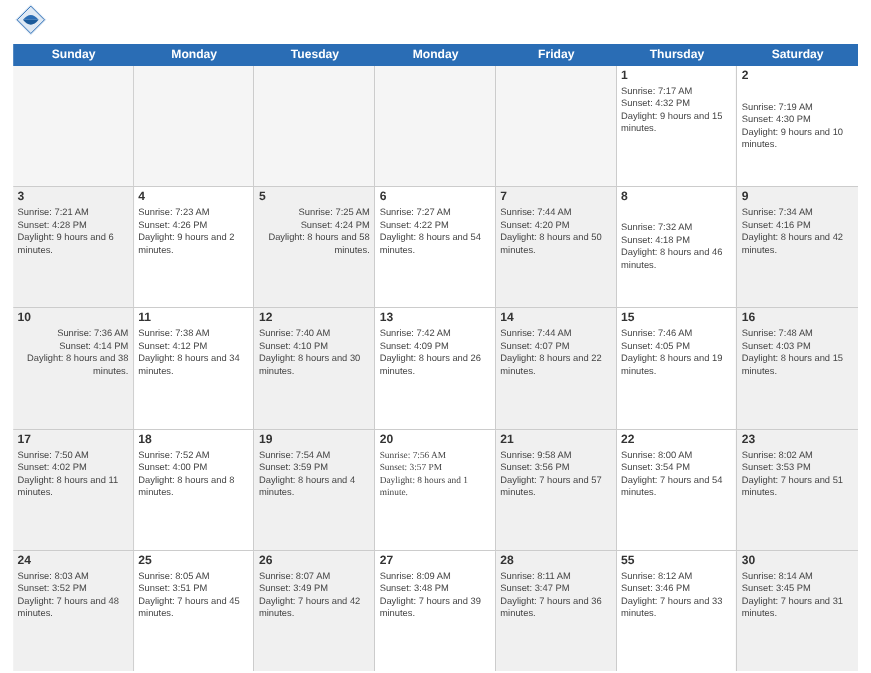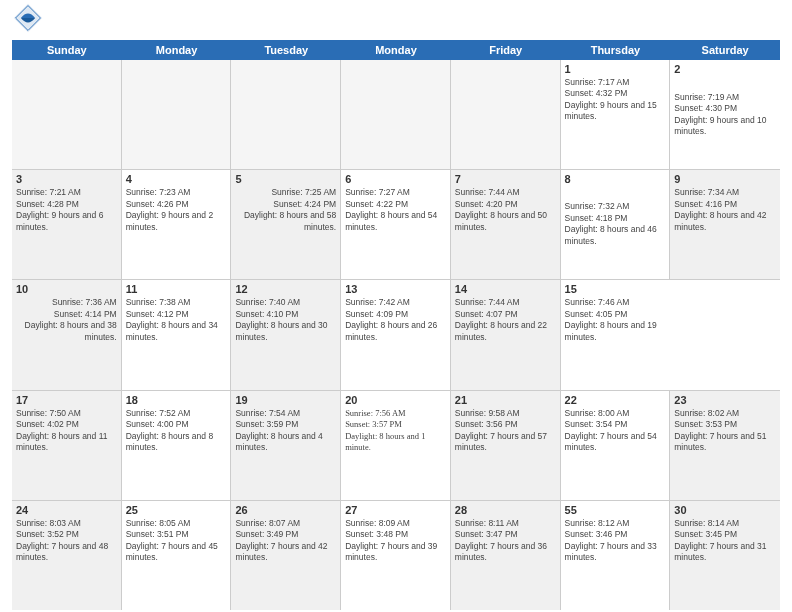--- a/index.html
+++ b/index.html
@@ -247,20 +247,26 @@
             <div class="day-info" style="white-space: pre-line;">Sunrise: 7:44 AM
 Sunset: 4:07 PM
 Daylight: 8 hours and 22 minutes.</div>
           </div>
           <div class="cal-cell">
             <div class="day-num">15</div>
             <div class="day-info" style="white-space: pre-line;">Sunrise: 7:46 AM
 Sunset: 4:05 PM
 Daylight: 8 hours and 19 minutes.</div>
           </div>
+          <div class="cal-cell shaded">
+            <div class="day-num">16</div>
+            <div class="day-info" style="white-space: pre-line;">Sunrise: 7:48 AM
+Sunset: 4:03 PM
+Daylight: 8 hours and 15 minutes.</div>
+          </div>
         </div>
         <div class="cal-row">
           <div class="cal-cell shaded">
             <div class="day-num">17</div>
             <div class="day-info" style="white-space: pre-line;">Sunrise: 7:50 AM
 Sunset: 4:02 PM
 Daylight: 8 hours and 11 minutes.</div>
           </div>
           <div class="cal-cell">
             <div class="day-num">18</div>

